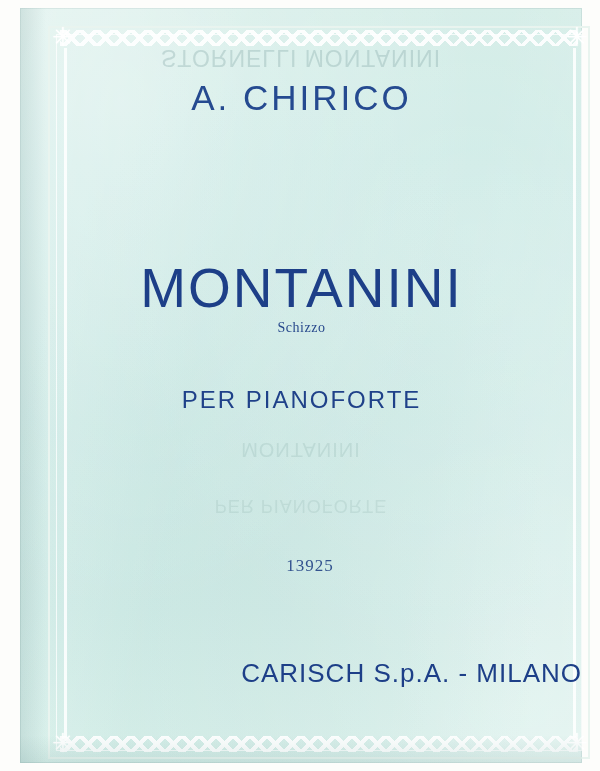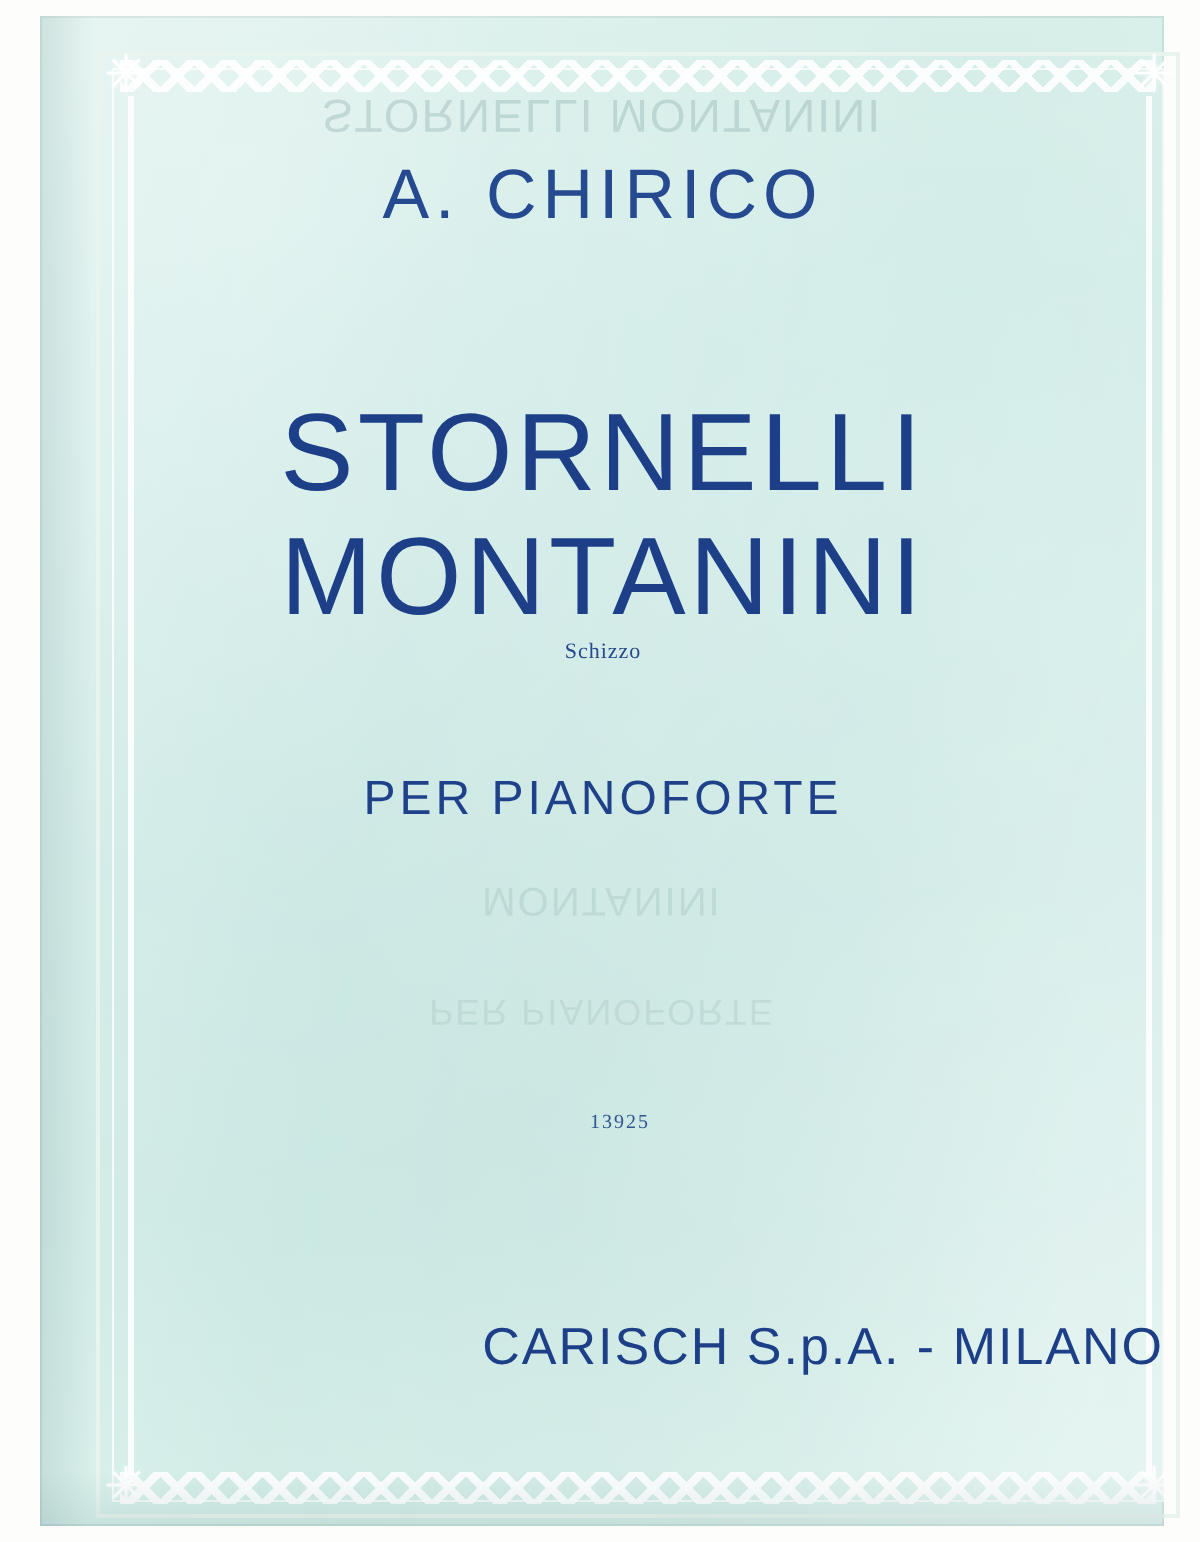--- a/index.html
+++ b/index.html
@@ -169,36 +169,36 @@
   .title-line2 {
     top: 248px;
     font-size: 55px;
     letter-spacing: 2px;
     font-weight: 400;
     color: #1d3f88;
   }
 
   .subtitle {
     top: 312px;
-    font-size: 11px;
+    font-size: 14px;
     font-family: "Liberation Serif", serif;
     letter-spacing: 0.5px;
     color: #27488c;
   }
 
   .instrument {
     top: 378px;
     font-size: 24px;
     letter-spacing: 2px;
     color: #1f4189;
   }
 
   .plate {
     top: 548px;
-    font-size: 10px;
+    font-size: 17px;
     font-family: "Liberation Serif", serif;
     letter-spacing: 1px;
     color: #33538f;
     padding-left: 17px;
   }
 
   .publisher {
     top: 650px;
     font-size: 26px;
     letter-spacing: 1px;
@@ -242,21 +242,20 @@
     <div class="zigzag bottom"></div>
     <div class="side-rule left"></div>
     <div class="side-rule right"></div>
 
     <div class="star tl">✳</div>
     <div class="star tr">✳</div>
     <div class="star bl">✳</div>
     <div class="star br">✳</div>
 
     <div class="ink composer">A. CHIRICO</div>
-    <div class="ink title-line1">STORNELLI</div>
     <div class="ink title-line2">MONTANINI</div>
     <div class="ink subtitle">Schizzo</div>
     <div class="ink instrument">PER PIANOFORTE</div>
     <div class="ink plate">13925</div>
     <div class="ink publisher">CARISCH S.p.A. - MILANO</div>
   </div>
 
   <div class="edge-shade"></div>
   <div class="bottom-shade"></div>
 </div>

